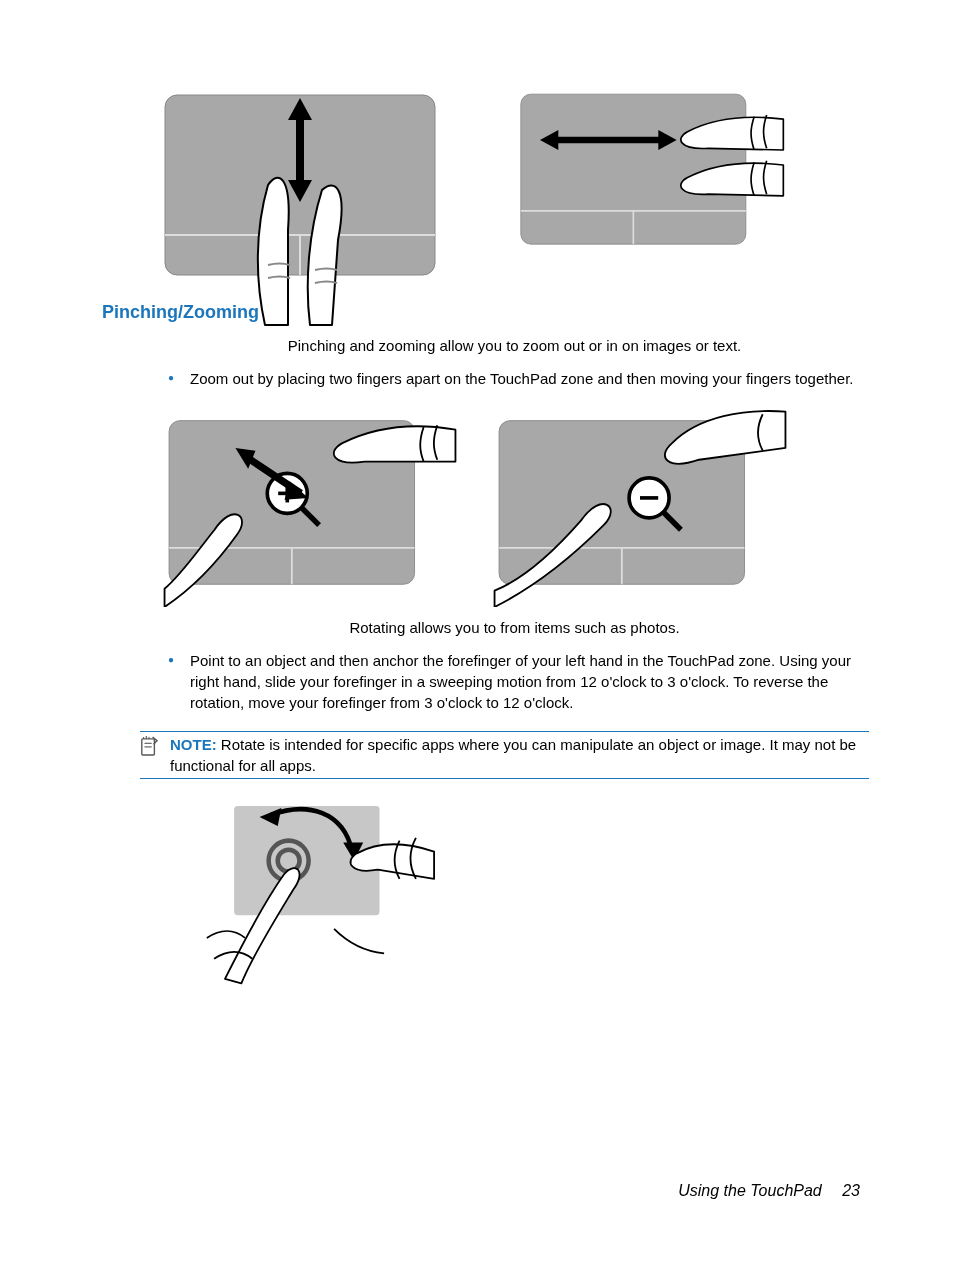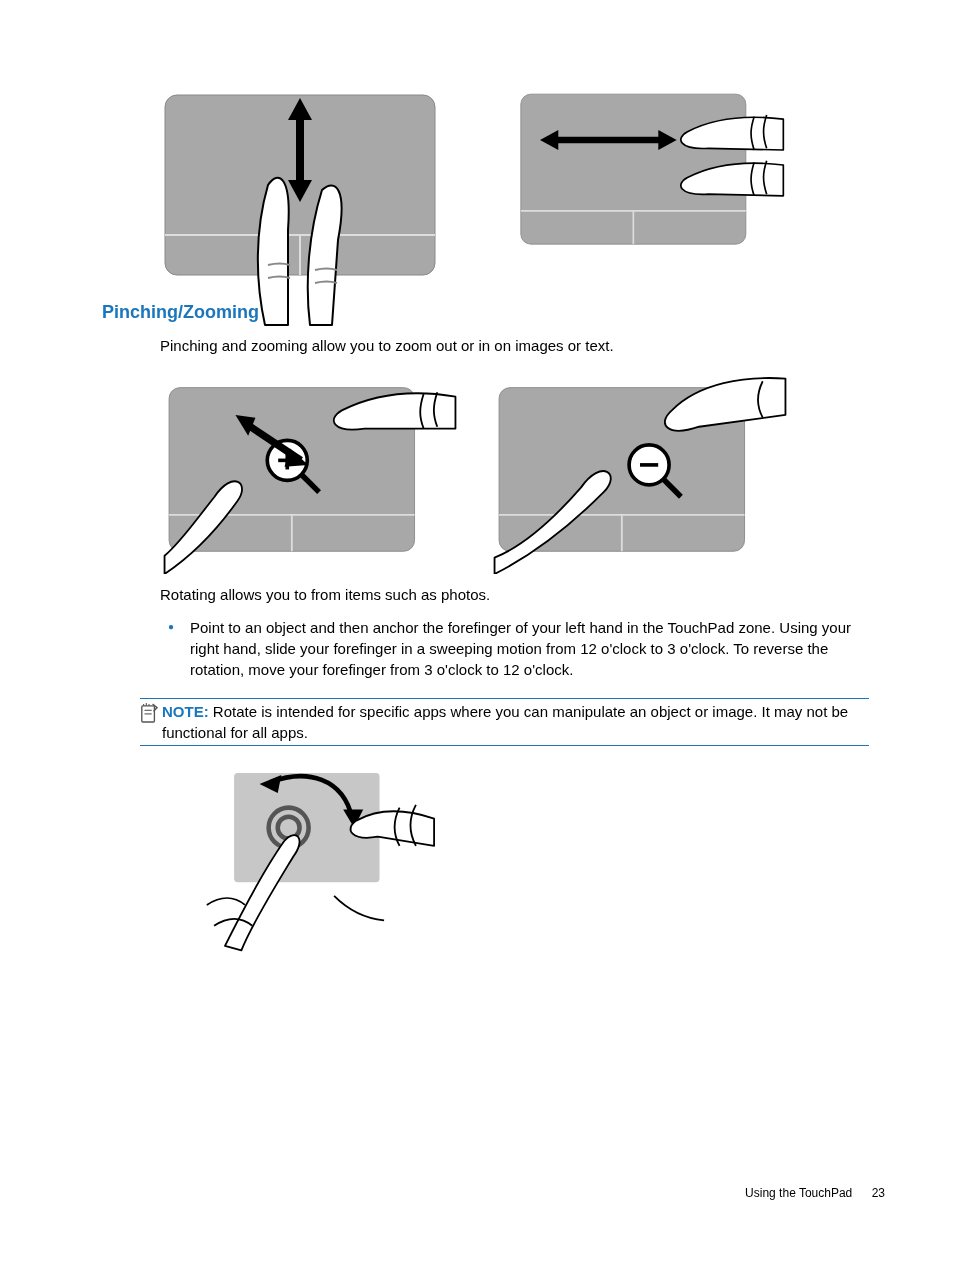--- a/index.html
+++ b/index.html
@@ -33,20 +33,21 @@
     position: relative;
   }
   .section-heading {
     color: #1b76bc;
     font-weight: bold;
     font-size: 18px;
     margin: 20px 0 10px 17px;
   }
   p.intro {
     margin: 0 0 12px 0;
+    text-align: center;
   }
   ul.bullets {
     list-style: none;
     padding: 0;
     margin: 0 0 18px 0;
   }
   ul.bullets li {
     position: relative;
     padding-left: 30px;
     margin-bottom: 12px;
@@ -60,39 +61,40 @@
     font-size: 10px;
     line-height: 20px;
   }
   .note-block {
     border-top: 1px solid #1b76bc;
     border-bottom: 1px solid #1b76bc;
     margin: 8px 0 18px 55px;
     padding: 2px 0;
     display: flex;
     align-items: flex-start;
-    gap: 4px;
+    gap: 12px;
   }
   .note-icon {
     flex: 0 0 18px;
     height: 22px;
     margin-top: 1px;
   }
   .note-label {
     color: #1b76bc;
     font-weight: bold;
   }
   .note-text {
     flex: 1;
   }
   .footer {
     position: absolute;
     bottom: 68px;
-    right: 69px;
-    font-size: 12px;
+    right: 94px;
+    font-size: 16px;
+    font-style: italic;
   }
   .footer-num {
     margin-left: 16px;
   }
   
   .tp-frame {
     fill: #a8a8a8;
     stroke: #888;
   }
   .tp-btnline {
@@ -157,20 +159,21 @@
         <path d="M300 85 C295 100 295 110 300 125" stroke="#000" stroke-width="2" fill="none"></path>
         <path d="M285 87 C280 102 280 112 285 127" stroke="#000" stroke-width="2" fill="none"></path>
       </svg>
     </div>
   </div>
 
   <h3 class="section-heading">Pinching/Zooming</h3>
   <div class="content-indent">
     <p class="intro">Pinching and zooming allow you to zoom out or in on images or text.</p>
     <ul class="bullets">
+      <li>Zoom out by placing two fingers apart on the TouchPad zone and then moving your fingers together.</li>
     </ul>
   </div>
 
   <div class="images-row">
     <div class="touchpad-img">
       <svg viewBox="0 0 320 220" width="300" height="200">
         <rect class="tp-frame" x="5" y="15" rx="12" ry="12" width="270" height="180"></rect>
         <line class="tp-btnline" x1="5" y1="155" x2="275" y2="155"></line>
         <line class="tp-btnline" x1="140" y1="155" x2="140" y2="195"></line>
 

